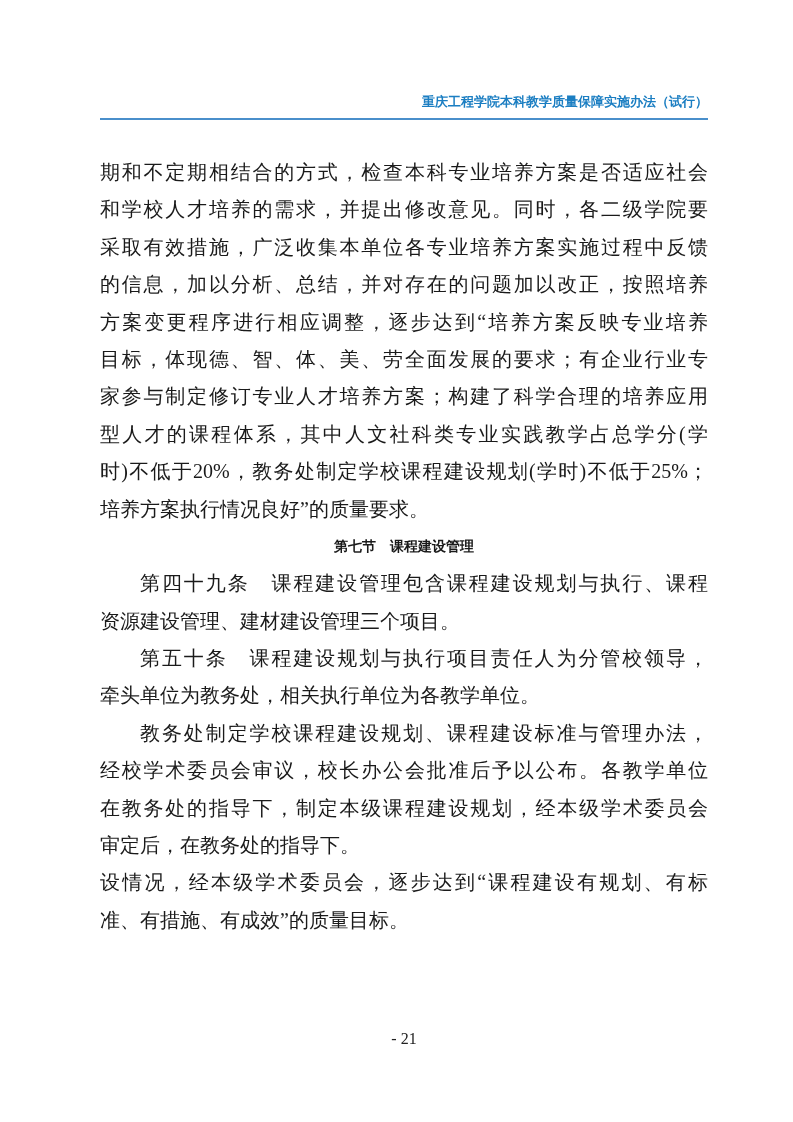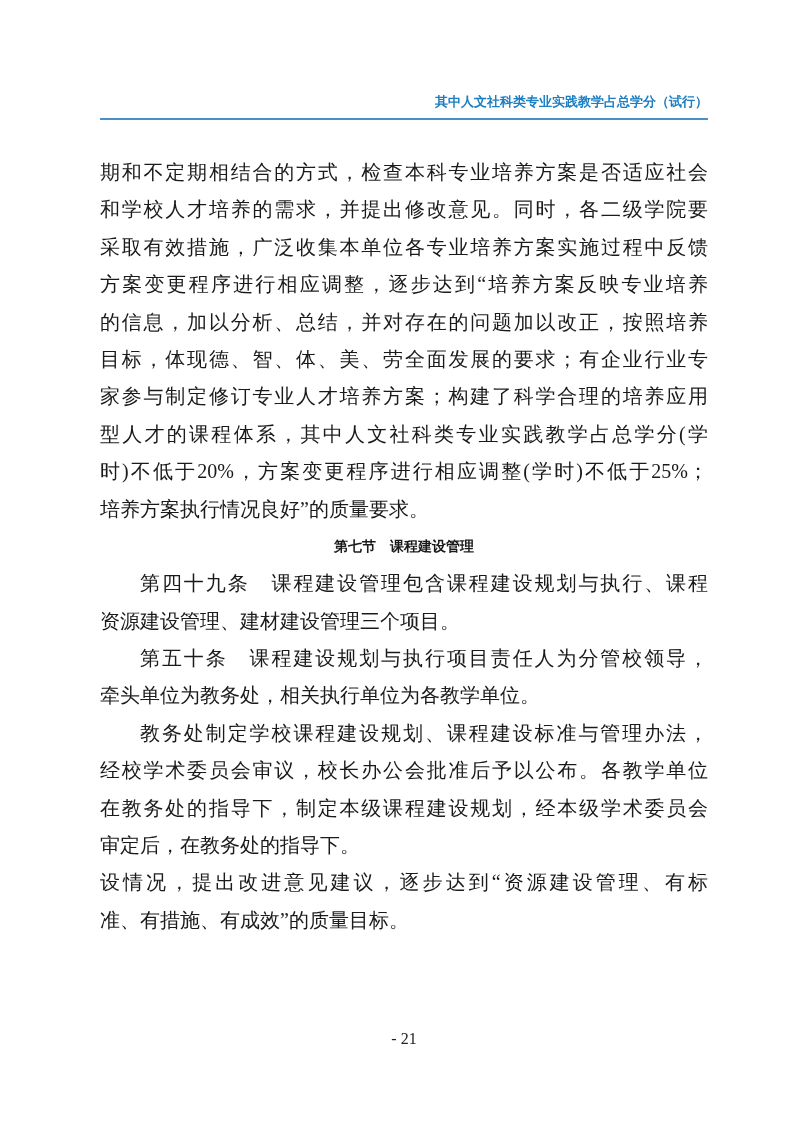--- a/index.html
+++ b/index.html
@@ -60,44 +60,44 @@
     text-align:center;
     font-size:16px;
     color:var(--footer-color);
   }
 </style>
 </head>
 <body>
 
 <div class="page">
   <div>
-    <div class="header-title">其中人文社科类专业实践教学占总学分（试行）</div>
+    <div class="header-title">重庆工程学院本科教学质量保障实施办法（试行）</div>
     <div class="header-rule"></div>
   </div>
 
   <div class="content">
       <div class="line justify">期和不定期相结合的方式，检查本科专业培养方案是否适应社会</div>
       <div class="line justify">和学校人才培养的需求，并提出修改意见。同时，各二级学院要</div>
       <div class="line justify">采取有效措施，广泛收集本单位各专业培养方案实施过程中反馈</div>
+      <div class="line justify">的信息，加以分析、总结，并对存在的问题加以改正，按照培养</div>
       <div class="line justify">方案变更程序进行相应调整，逐步达到“培养方案反映专业培养</div>
-      <div class="line justify">的信息，加以分析、总结，并对存在的问题加以改正，按照培养</div>
       <div class="line justify">目标，体现德、智、体、美、劳全面发展的要求；有企业行业专</div>
       <div class="line justify">家参与制定修订专业人才培养方案；构建了科学合理的培养应用</div>
       <div class="line justify">型人才的课程体系，其中人文社科类专业实践教学占总学分(学</div>
-      <div class="line justify">时)不低于20%，方案变更程序进行相应调整(学时)不低于25%；</div>
+      <div class="line justify">时)不低于20%，教务处制定学校课程建设规划(学时)不低于25%；</div>
       <div class="line plain">培养方案执行情况良好”的质量要求。</div>
       <div class="line heading">第七节　课程建设管理</div>
       <div class="line justify indent">第四十九条　课程建设管理包含课程建设规划与执行、课程</div>
       <div class="line plain">资源建设管理、建材建设管理三个项目。</div>
       <div class="line justify indent">第五十条　课程建设规划与执行项目责任人为分管校领导，</div>
       <div class="line plain">牵头单位为教务处，相关执行单位为各教学单位。</div>
       <div class="line justify indent">教务处制定学校课程建设规划、课程建设标准与管理办法，</div>
       <div class="line justify">经校学术委员会审议，校长办公会批准后予以公布。各教学单位</div>
       <div class="line justify">在教务处的指导下，制定本级课程建设规划，经本级学术委员会</div>
       <div class="line plain">审定后，在教务处的指导下。</div>
-      <div class="line justify">设情况，提出改进意见建议，逐步达到“资源建设管理、有标</div>
+      <div class="line justify">设情况，经本级学术委员会，逐步达到“课程建设有规划、有标</div>
       <div class="line plain">准、有措施、有成效”的质量目标。</div>
     </div>
 
   <div class="footer">
     <span>- 21</span>
   </div>
 </div>
 
 </body></html>

